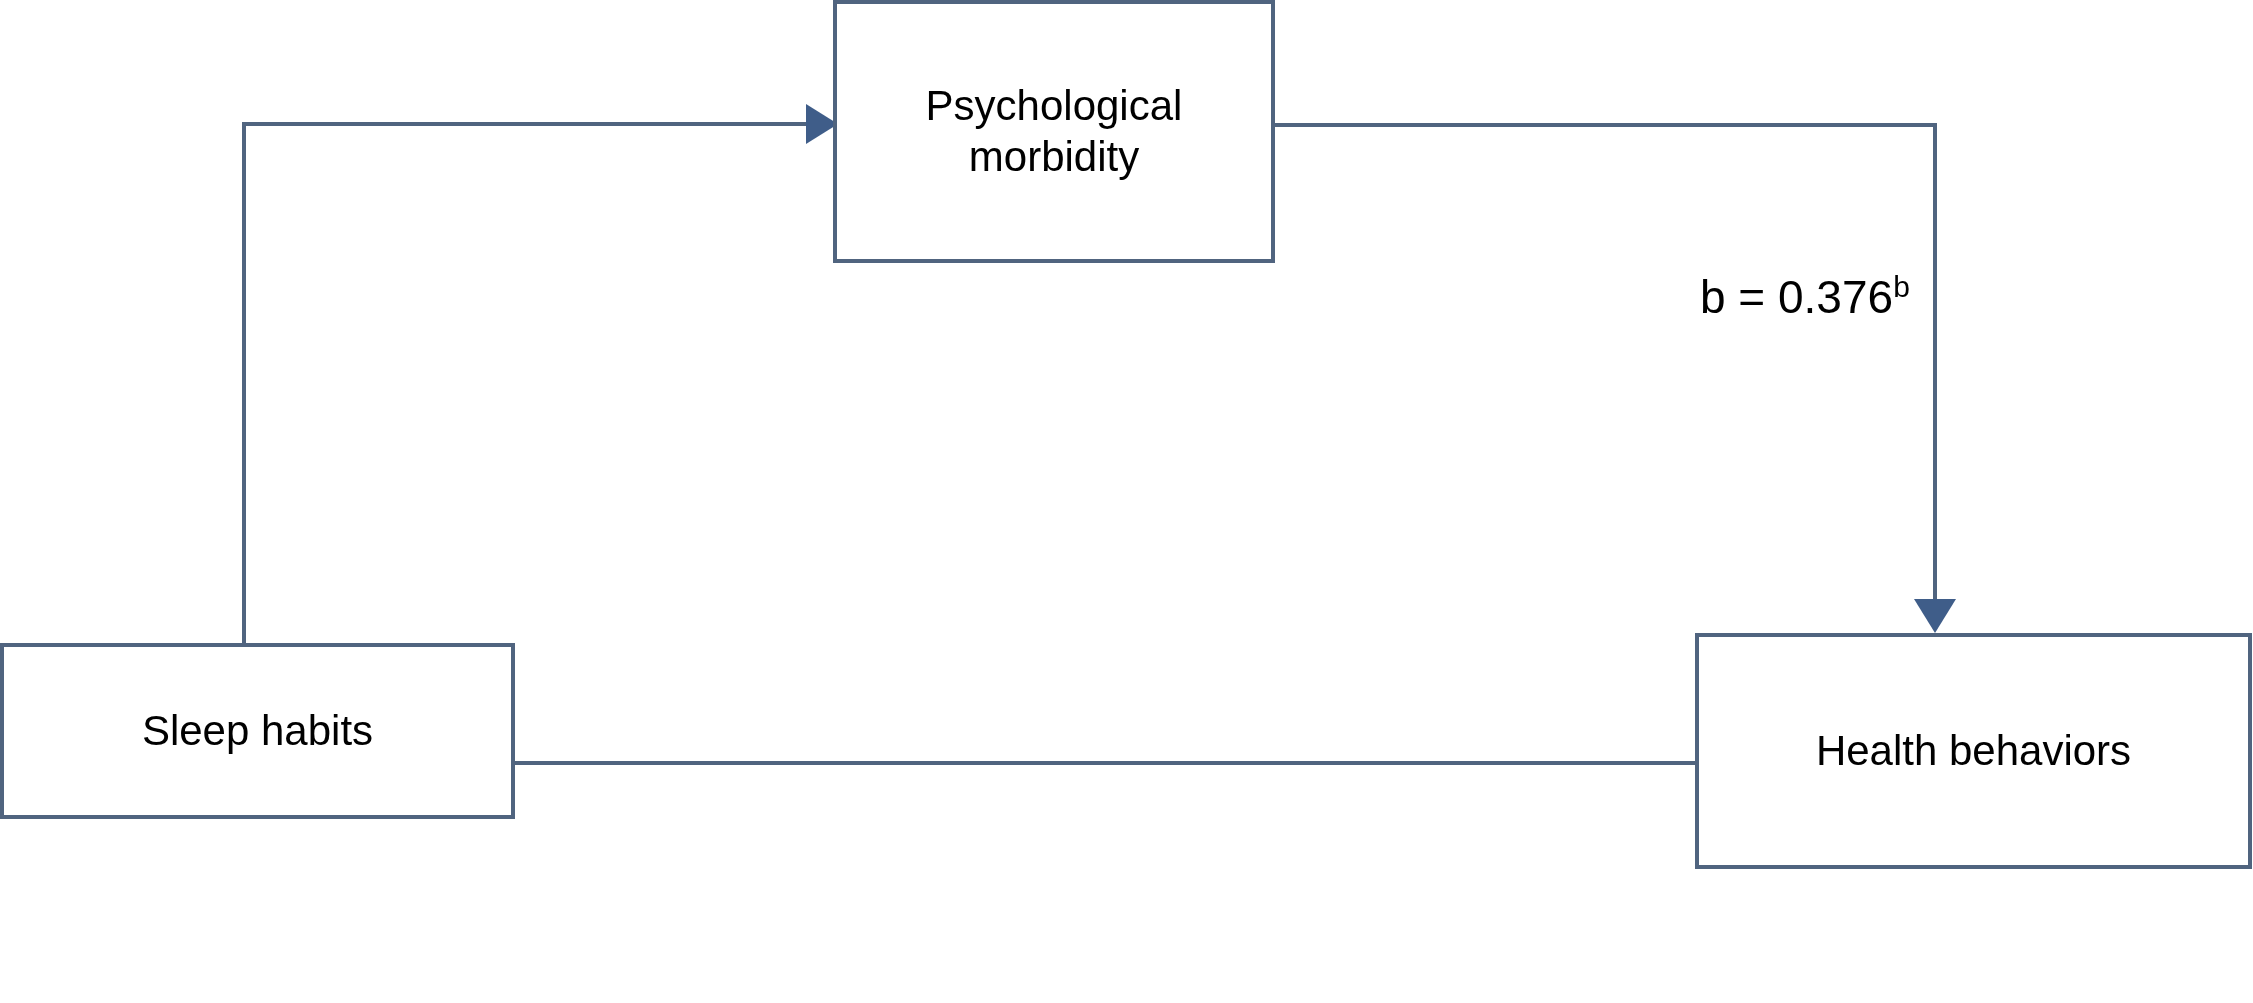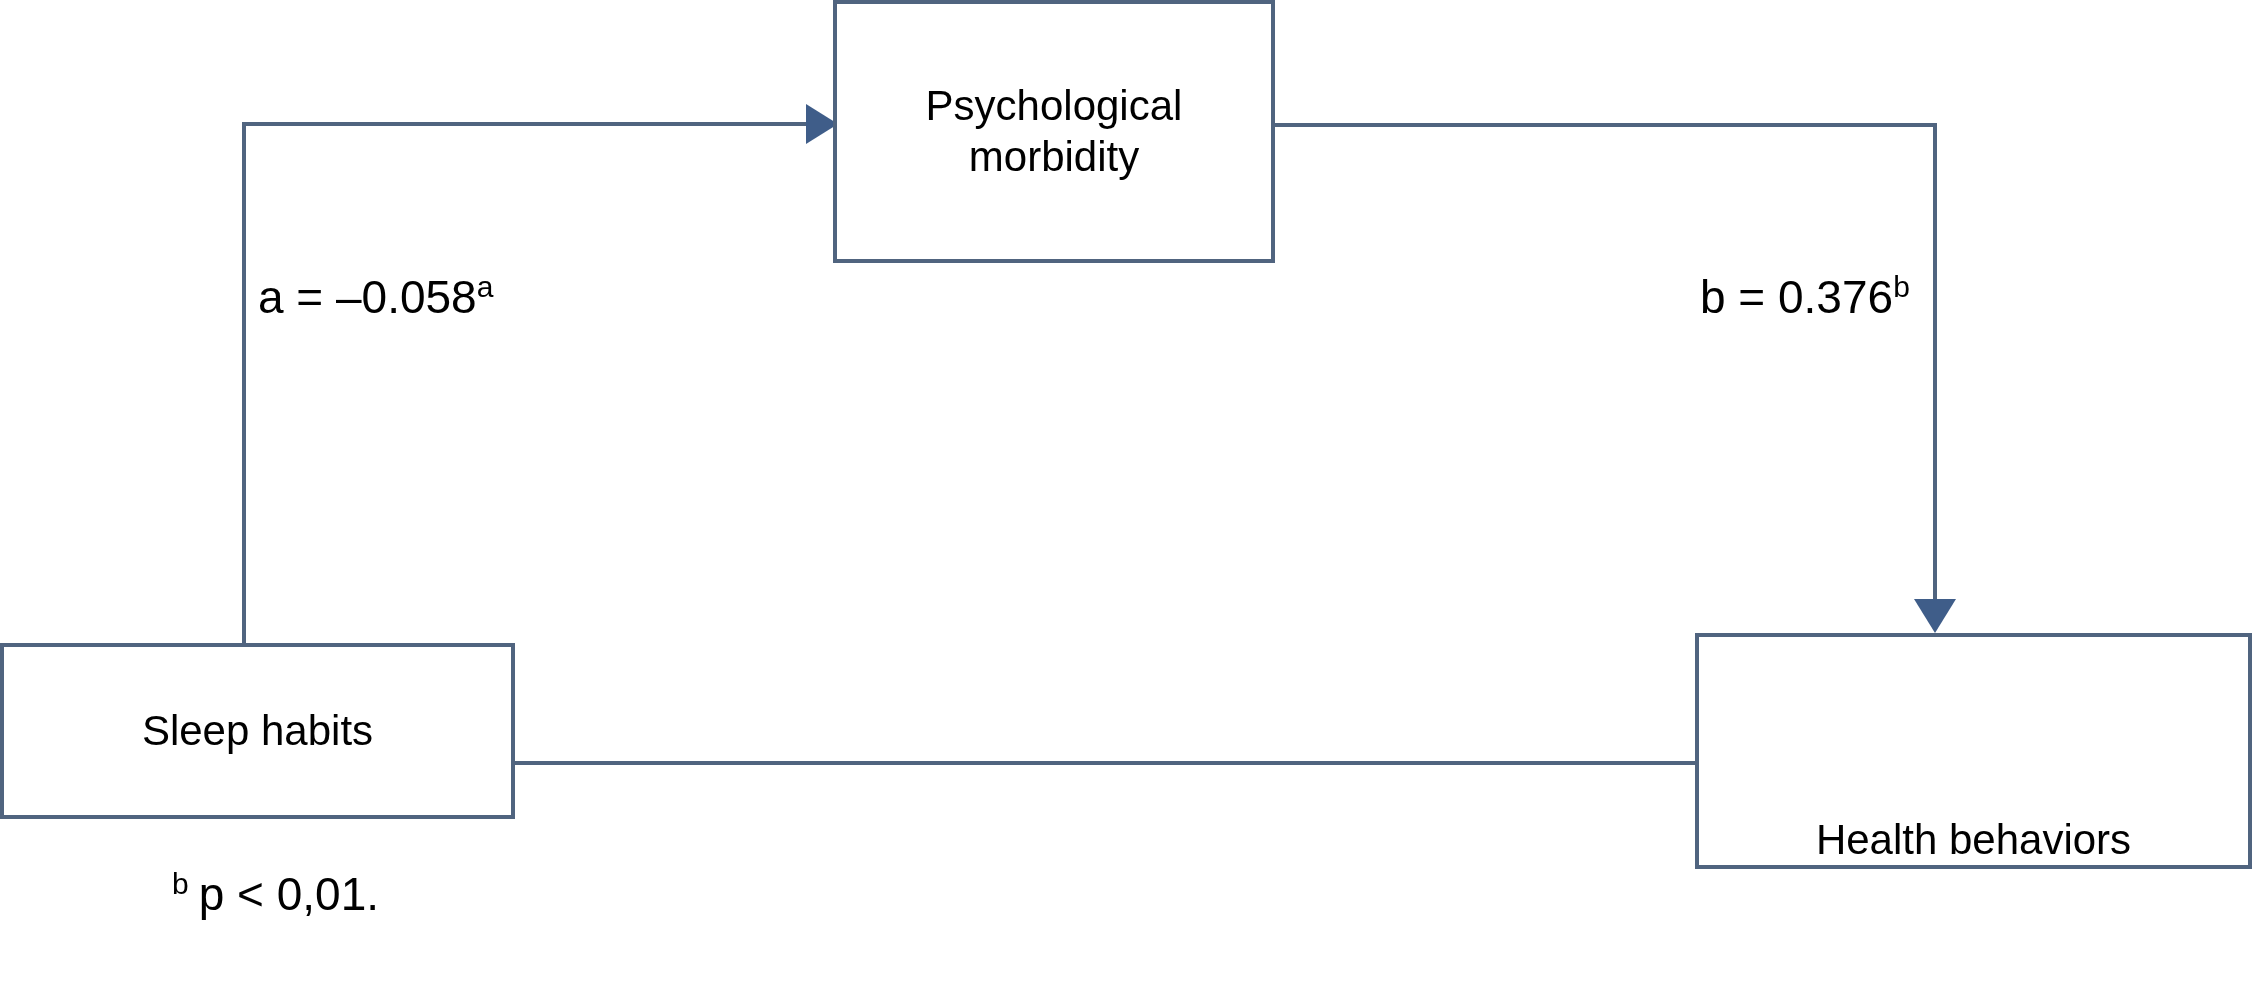--- a/index.html
+++ b/index.html
@@ -25,21 +25,21 @@
     display: flex;
     align-items: center;
     justify-content: center;
     text-align: center;
     font-size: 42px;
     line-height: 1.2;
     color: #000000;
   }
   .node-mediator  { left: 833px;  top: 0px;   width: 442px; height: 263px; padding: 0 20px; }
   .node-predictor { left: 0px;    top: 643px; width: 515px; height: 176px; }
-  .node-outcome   { left: 1695px; top: 633px; width: 557px; height: 236px; align-items: flex-end; }
+  .node-outcome   { left: 1695px; top: 633px; width: 557px; height: 236px; }
 
   
   .line {
     position: absolute;
     background: #50647f;
   }
   .line-a-vertical   { left: 242px;  top: 124px; width: 4px;   height: 521px; }
   .line-a-horizontal { left: 242px;  top: 122px; width: 566px; height: 4px;  }
   .line-b-horizontal { left: 1275px; top: 123px; width: 662px; height: 4px;  }
   .line-b-vertical   { left: 1933px; top: 123px; width: 4px;   height: 482px; }
@@ -109,28 +109,22 @@
   </div>
 
   <div class="node node-predictor">
     <span>Sleep habits</span>
   </div>
 
   <div class="node node-outcome">
     <span>Health behaviors</span>
   </div>
 
-  <div class="path-label label-a">
-    <span>a = –0.058</span><sup>a</sup>
-  </div>
 
   <div class="path-label label-b">
     <span>b = 0.376</span><sup>b</sup>
   </div>
 
 
   <div class="footnotes">
-    <div class="footnote-line">
-      <sup>b</sup><span>p &lt; 0,01.</span>
-    </div>
   </div>
 
 </div>
 
 </body></html>

